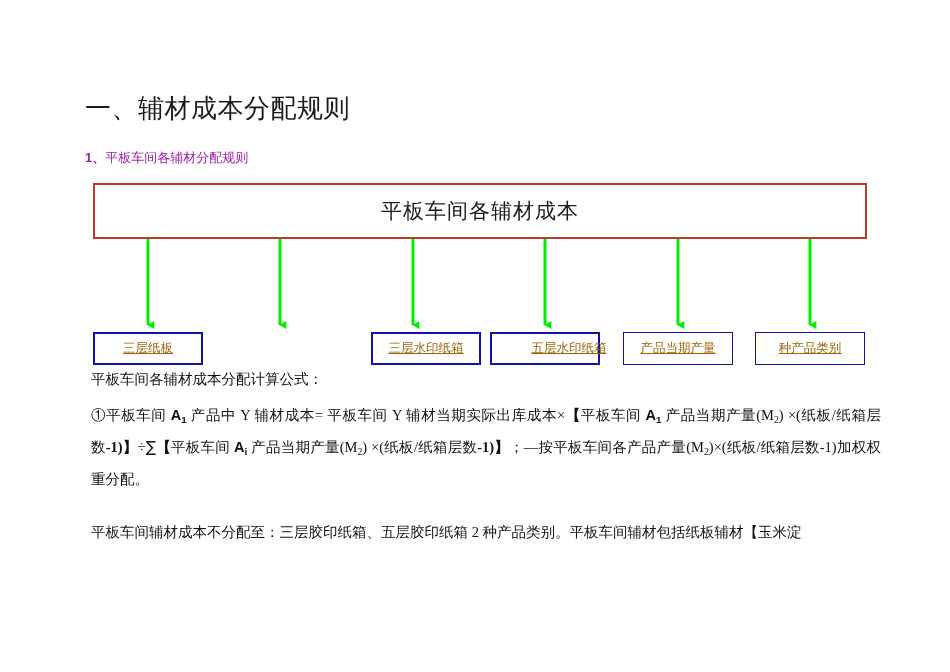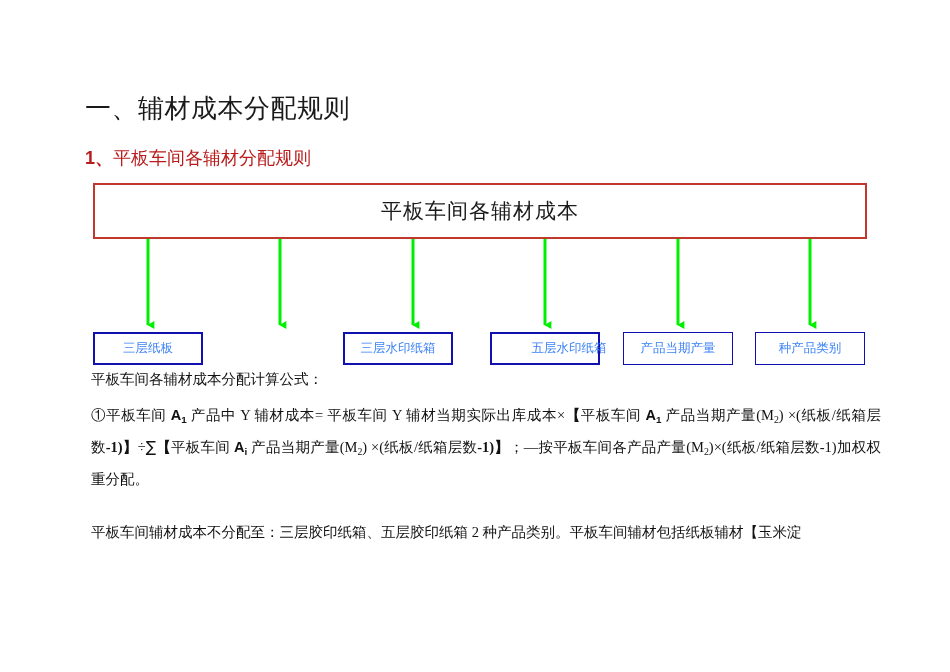--- a/index.html
+++ b/index.html
@@ -33,24 +33,24 @@
     line-height: 34px;
     letter-spacing: 0.5px;
     white-space: nowrap;
     color: #1a1a1a;
   }
 
   .h2-title {
     position: absolute;
     left: 85px;
     top: 148px;
-    font-size: 18px;
+    font-size: 13px;
     line-height: 20px;
     white-space: nowrap;
-    color: #b91c1c;
+    color: #a21caf;
   }
   .h2-title .num {
     font-family: "Liberation Sans", sans-serif;
     font-weight: bold;
   }
 
   
   .diagram {
     position: absolute;
     left: 93px;
@@ -104,21 +104,22 @@
     box-sizing: border-box;
     background: #ffffff;
     display: flex;
     align-items: center;
     justify-content: center;
   }
   .leaf-box .leaf-label {
     font-size: 12.5px;
     line-height: 17px;
     white-space: nowrap;
-    color: #3b82f6;
+    color: #a16207;
+    text-decoration: underline;
   }
   .leaf-box.thick { border: 2.5px solid #1010B0; }
   .leaf-box.thin  { border: 1.5px solid #1010B0; }
 
   
   .body-text {
     position: absolute;
     left: 91px;
     width: 790px;
     font-size: 14.5px;
@@ -174,21 +175,21 @@
           <line x1="585" y1="0" x2="585" y2="86"></line>
           <line x1="717" y1="0" x2="717" y2="86"></line>
         </g>
       </svg>
     </div>
 
     <div class="leaf-row">
       <div class="leaf-box thick" style="left:0px;">
         <span class="leaf-label">三层纸板</span>
       </div>
-      <div class="leaf-box thick" style="left:250px;">
+      <div class="leaf-box thick" style="left:278px;">
         <span class="leaf-label">三层水印纸箱</span>
       </div>
       <div class="leaf-box thick" style="left:397px;padding-left:48px;">
         <span class="leaf-label">五层水印纸箱</span>
       </div>
       <div class="leaf-box thin" style="left:530px;">
         <span class="leaf-label">产品当期产量</span>
       </div>
       <div class="leaf-box thin" style="left:662px;">
         <span class="leaf-label">种产品类别</span>

